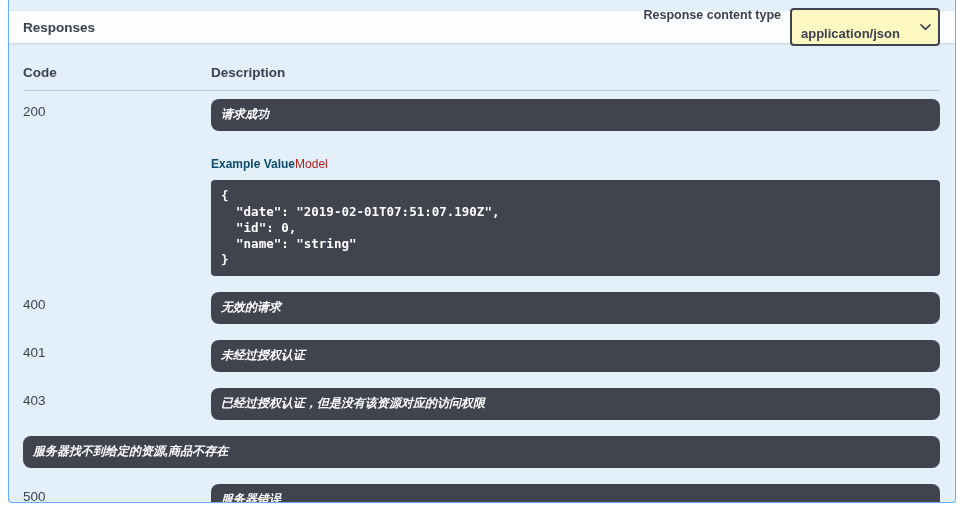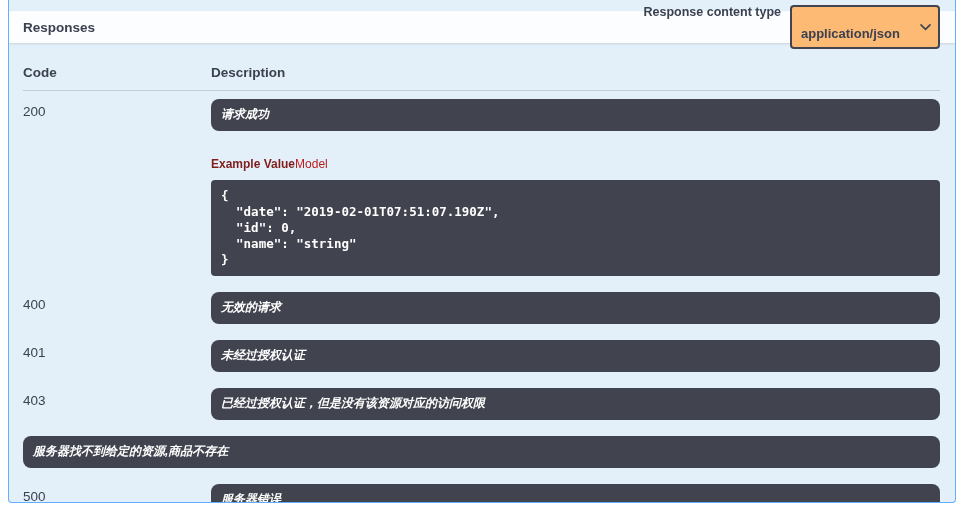--- a/index.html
+++ b/index.html
@@ -28,22 +28,22 @@
     display: flex;
     align-items: center;
     padding: 0 15px 0 14px;
   }
   .section-title { font-size: 13.5px; font-weight: bold; color: #3b4151; }
   .content-type-group { margin-left: auto; display: flex; align-items: flex-start; }
   .content-type-label { font-size: 12.5px; font-weight: bold; margin-right: 9px; }
   .select-wrap { position: relative; display: inline-block; }
   select.content-type-select {
     -webkit-appearance: none; -moz-appearance: none; appearance: none;
-    width: 150px; height: 44px;
-    background: #fdba74;
+    width: 150px; height: 38px;
+    background: #fef9c3;
     border: 2px solid #41444e;
     border-radius: 4px;
     font-family: "Liberation Sans", sans-serif;
     font-size: 13px; font-weight: bold; color: #3b4151;
     padding: 12px 28px 0 9px;
     outline: none;
   }
   .chev {
     position: absolute; right: 9px; top: 50%;
     transform: translateY(-45%);
@@ -66,21 +66,21 @@
     background: #41444e;
     color: #ffffff;
     border-radius: 8px;
     padding: 7px 10px 8px 10px;
     font-size: 12px;
     font-style: italic;
     font-weight: bold;
     min-height: 28px;
   }
   .tabs { margin-top: 26px; font-size: 12px; display: flex; }
-  .tab-active { font-weight: bold; color: #7f1d1d; cursor: pointer; }
+  .tab-active { font-weight: bold; color: #0c4a6e; cursor: pointer; }
   .tab-inactive { color: #b91c1c; cursor: pointer; }
   pre.code-block {
     margin-top: 9px;
     background: #41444e;
     border-radius: 4px;
     color: #ffffff;
     font-family: "DejaVu Sans Mono", monospace;
     font-size: 12.5px;
     font-weight: bold;
     line-height: 16px;

